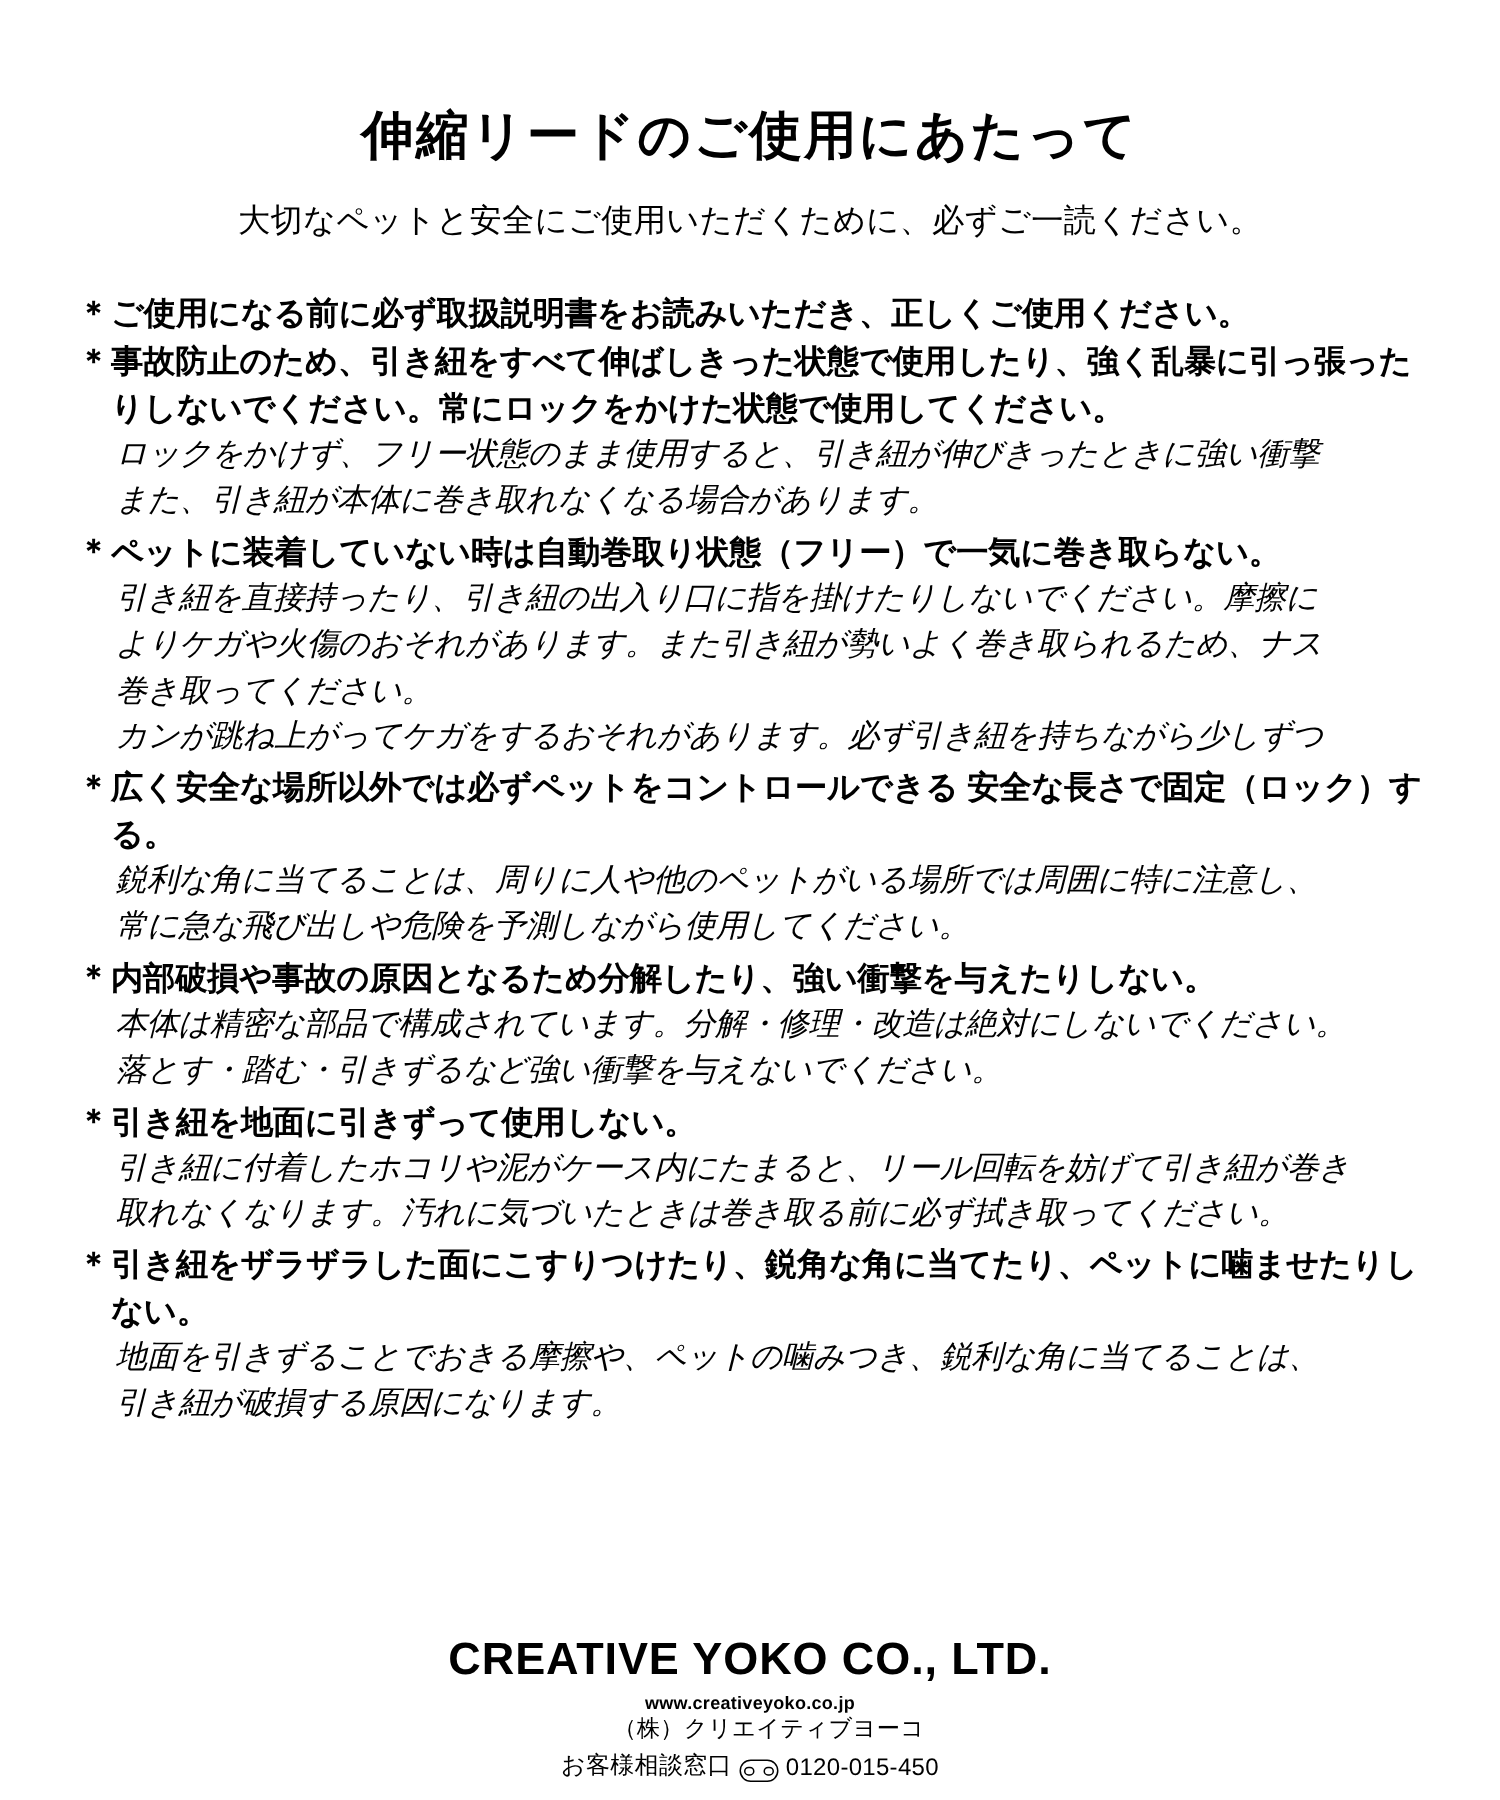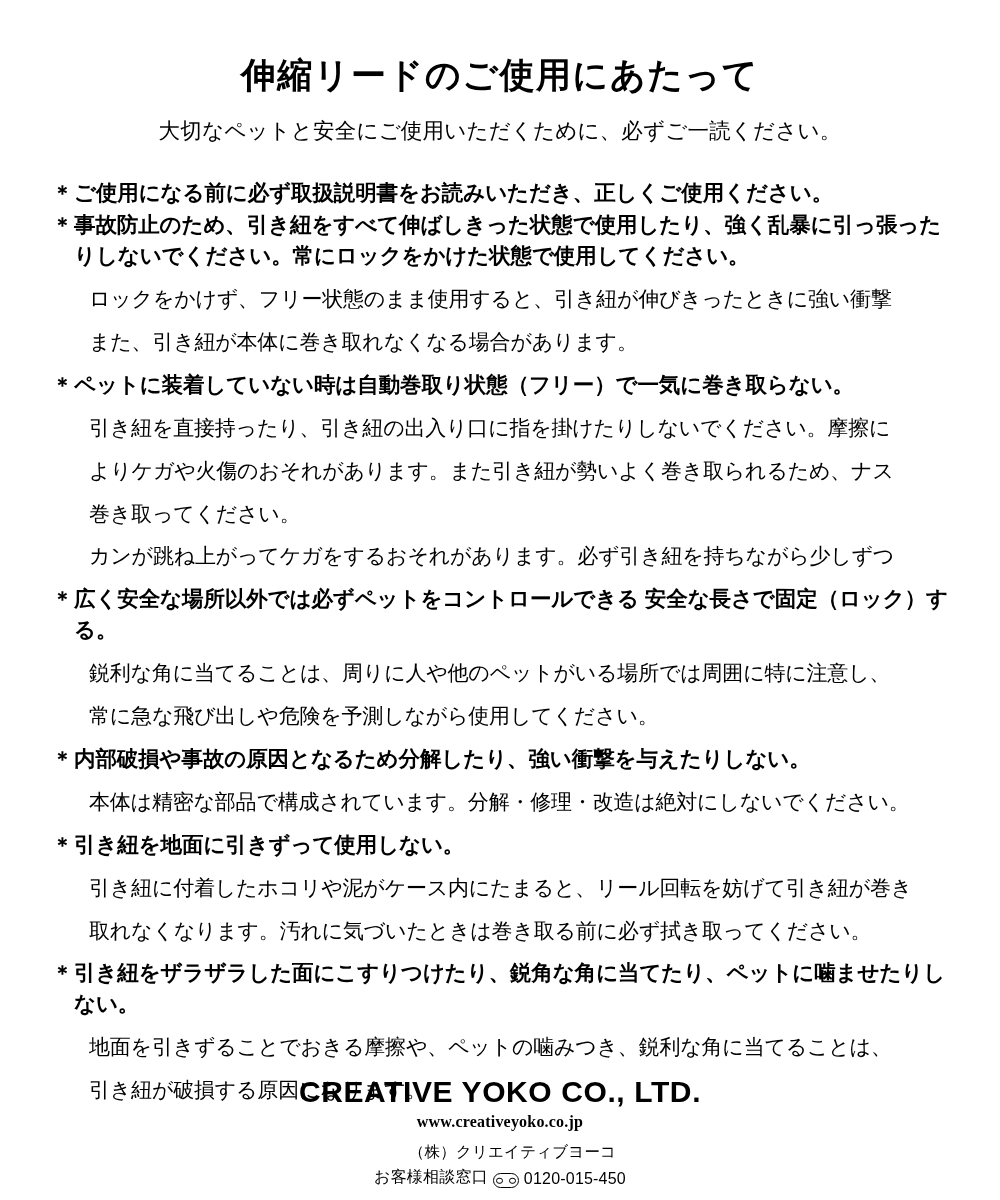--- a/index.html
+++ b/index.html
@@ -12,21 +12,21 @@
     height: 1200px;
     font-family: "Liberation Sans", "DejaVu Sans", sans-serif;
     color: #000000;
     -webkit-font-smoothing: antialiased;
   }
   .page {
     position: relative;
     width: 1000px;
     height: 1200px;
     box-sizing: border-box;
-    padding: 44px 52px 0 52px;
+    padding: 60px 52px 0 52px;
   }
 
   
   .doc-title {
     text-align: center;
     font-size: 35px;
     font-weight: bold;
     letter-spacing: 1.5px;
     line-height: 1.3;
     margin: 8px 0 16px 0;
@@ -70,43 +70,43 @@
     flex: 1 1 auto;
   }
   .sec-body {
     font-size: 21px;
     line-height: 1.47;
     letter-spacing: -0.2px;
     padding-left: 25px;
     margin-bottom: 3px;
   }
   .sec-body p {
-    margin: 12px;
+    margin: 0;
+    font-style: italic;
   }
 
   
   .footer {
     position: absolute;
     left: 0;
     right: 0;
     bottom: 12px;
     text-align: center;
   }
   .company {
     font-size: 30px;
     font-weight: bold;
     letter-spacing: 0.6px;
     margin-bottom: 4px;
   }
   .site {
-    font-size: 16px;
-    font-weight: bold;
-    letter-spacing: 0.2px;
-    margin-bottom: 11px;
-    font-family: Liberation Serif, serif;
+    font-size: 12px;
+    font-weight: bold;
+    letter-spacing: 0.2px;
+    margin-bottom: 0;
   }
   .legal {
     font-size: 15.5px;
     letter-spacing: 0.2px;
     margin-bottom: 4px;
     margin-left: 25px;
   }
   .contact {
     font-size: 16px;
     letter-spacing: 0.2px;
@@ -196,20 +196,21 @@
       </div>
     </div>
 
     <div class="section">
       <div class="sec-head">
         <span class="star">＊</span>
         <span class="sec-head-text">内部破損や事故の原因となるため分解したり、強い衝撃を与えたりしない。</span>
       </div>
       <div class="sec-body">
         <p>本体は精密な部品で構成されています。分解・修理・改造は絶対にしないでください。</p>
+        <p>落とす・踏む・引きずるなど強い衝撃を与えないでください。</p>
       </div>
     </div>
 
     <div class="section">
       <div class="sec-head">
         <span class="star">＊</span>
         <span class="sec-head-text">引き紐を地面に引きずって使用しない。</span>
       </div>
       <div class="sec-body">
         <p>引き紐に付着したホコリや泥がケース内にたまると、リール回転を妨げて引き紐が巻き</p>

